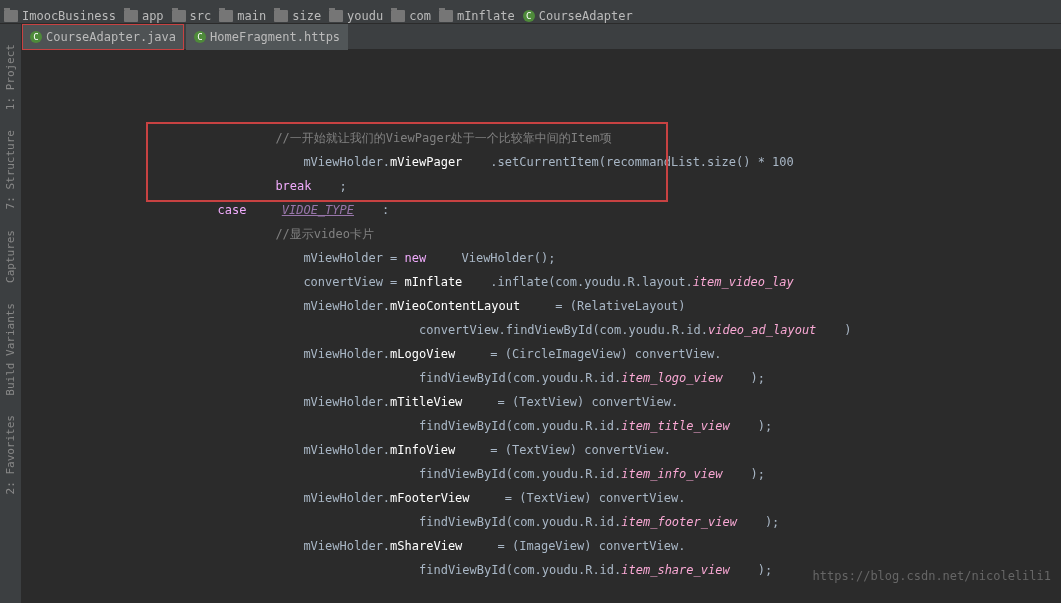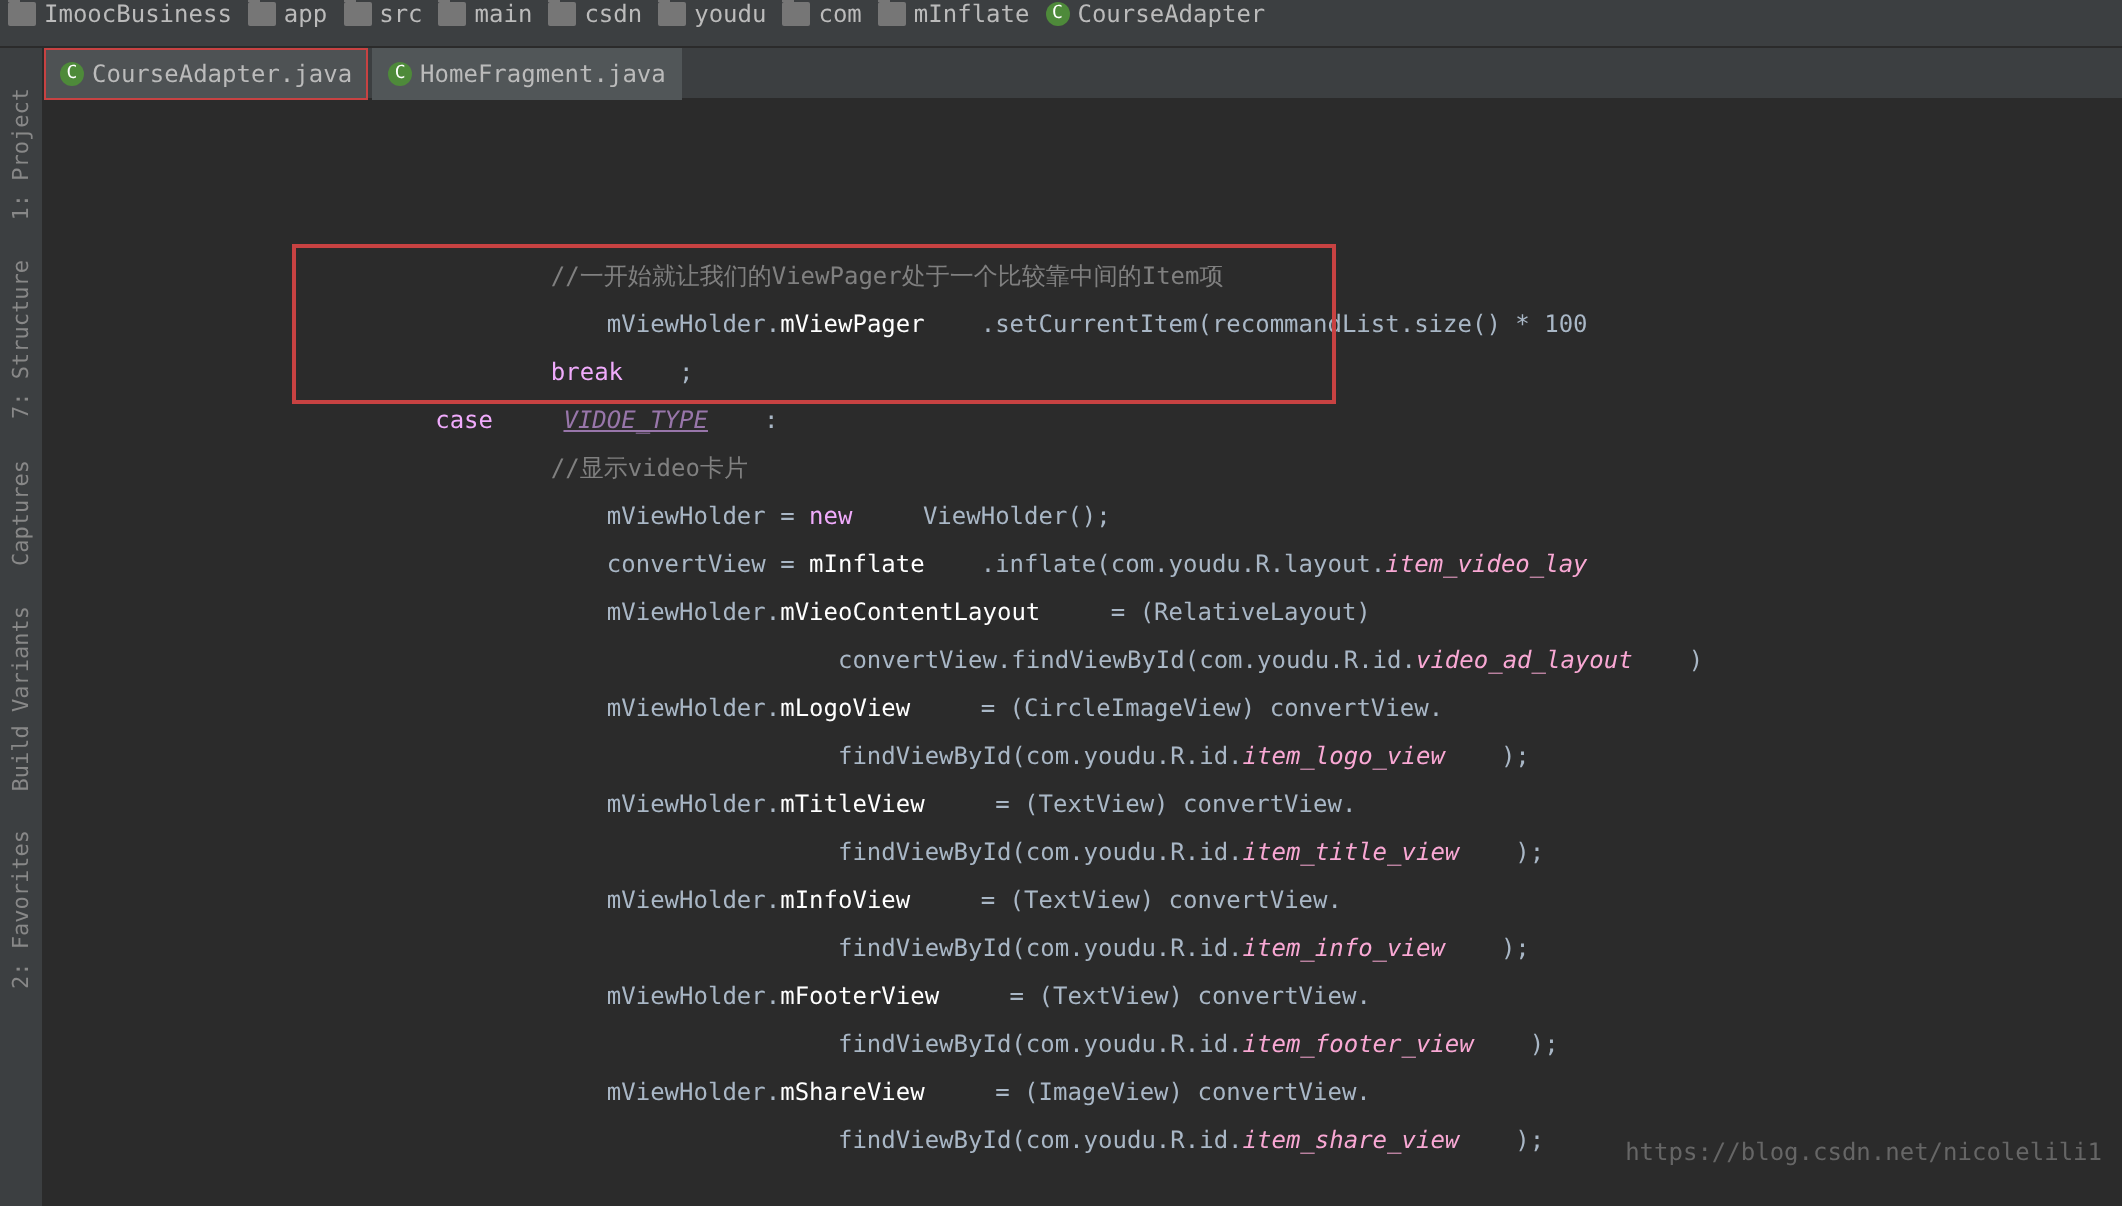--- a/index.html
+++ b/index.html
@@ -9,21 +9,21 @@
       font-size: 14px;
       color: #a9b7c6;
       overflow: hidden;
       width: 1061px;
       height: 603px;
     }
     .breadcrumb {
       height: 24px;
       background: #3c3f41;
       display: flex;
-      align-items: flex-start;
+      align-items: flex-end;
       padding: 0 4px;
       font-size: 12px;
       border-bottom: 1px solid #2b2b2b;
     }
     .breadcrumb-item {
       display: flex;
       align-items: center;
       margin-right: 8px;
       color: #bbbbbb;
     }
@@ -164,21 +164,21 @@
     <div class="breadcrumb-item">
       <span class="folder-icon"></span>
       <span>src</span>
     </div>
     <div class="breadcrumb-item">
       <span class="folder-icon"></span>
       <span>main</span>
     </div>
     <div class="breadcrumb-item">
       <span class="folder-icon"></span>
-      <span>csdn</span>
+      <span>size</span>
     </div>
     <div class="breadcrumb-item">
       <span class="folder-icon"></span>
       <span>youdu</span>
     </div>
     <div class="breadcrumb-item">
       <span class="folder-icon"></span>
       <span>com</span>
     </div>
     <div class="breadcrumb-item">
@@ -200,21 +200,21 @@
       <div class="gutter-label">2: Favorites</div>
     </div>
   <div class="editor-area">
     <div class="tabs" id="tabs-container">
         <div class="tab active highlighted">
           <span class="class-icon">C</span>
           <span>CourseAdapter.java</span>
         </div>
         <div class="tab">
           <span class="class-icon">C</span>
-          <span>HomeFragment.java</span>
+          <span>HomeFragment.https</span>
         </div>
       </div>
     <div class="code-area" id="code-container">
       <div class="red-box red-box-1"></div>
     <div>                        <span class="c-comment">//一开始就让我们的ViewPager处于一个比较靠中间的Item项</span></div><div>                        <span class="c-text">mViewHolder.</span><span class="c-field">mViewPager</span><span class="c-text">.setCurrentItem(recommandList.size() * 100</span></div><div>                        <span class="c-keyword">break</span><span class="c-text">;</span></div><div>                <span class="c-keyword">case</span><span class="c-text"> </span><span class="c-const">VIDOE_TYPE</span><span class="c-text">:</span></div><div>                        <span class="c-comment">//显示video卡片</span></div><div>                        <span class="c-text">mViewHolder = </span><span class="c-keyword">new</span><span class="c-text"> ViewHolder();</span></div><div>                        <span class="c-text">convertView = </span><span class="c-field">mInflate</span><span class="c-text">.inflate(com.youdu.R.layout.</span><span class="c-static">item_video_lay</span></div><div>                        <span class="c-text">mViewHolder.</span><span class="c-field">mVieoContentLayout</span><span class="c-text"> = (RelativeLayout)</span></div><div>                                        <span class="c-text">convertView.findViewById(com.youdu.R.id.</span><span class="c-static">video_ad_layout</span><span class="c-text">)</span></div><div>                        <span class="c-text">mViewHolder.</span><span class="c-field">mLogoView</span><span class="c-text"> = (CircleImageView) convertView.</span></div><div>                                        <span class="c-text">findViewById(com.youdu.R.id.</span><span class="c-static">item_logo_view</span><span class="c-text">);</span></div><div>                        <span class="c-text">mViewHolder.</span><span class="c-field">mTitleView</span><span class="c-text"> = (TextView) convertView.</span></div><div>                                        <span class="c-text">findViewById(com.youdu.R.id.</span><span class="c-static">item_title_view</span><span class="c-text">);</span></div><div>                        <span class="c-text">mViewHolder.</span><span class="c-field">mInfoView</span><span class="c-text"> = (TextView) convertView.</span></div><div>                                        <span class="c-text">findViewById(com.youdu.R.id.</span><span class="c-static">item_info_view</span><span class="c-text">);</span></div><div>                        <span class="c-text">mViewHolder.</span><span class="c-field">mFooterView</span><span class="c-text"> = (TextView) convertView.</span></div><div>                                        <span class="c-text">findViewById(com.youdu.R.id.</span><span class="c-static">item_footer_view</span><span class="c-text">);</span></div><div>                        <span class="c-text">mViewHolder.</span><span class="c-field">mShareView</span><span class="c-text"> = (ImageView) convertView.</span></div><div>                                        <span class="c-text">findViewById(com.youdu.R.id.</span><span class="c-static">item_share_view</span><span class="c-text">);</span></div><div>                        <span class="c-text"></span></div></div>
   </div>
 </div>
 
 <div class="watermark">https://blog.csdn.net/nicolelili1</div>
 

